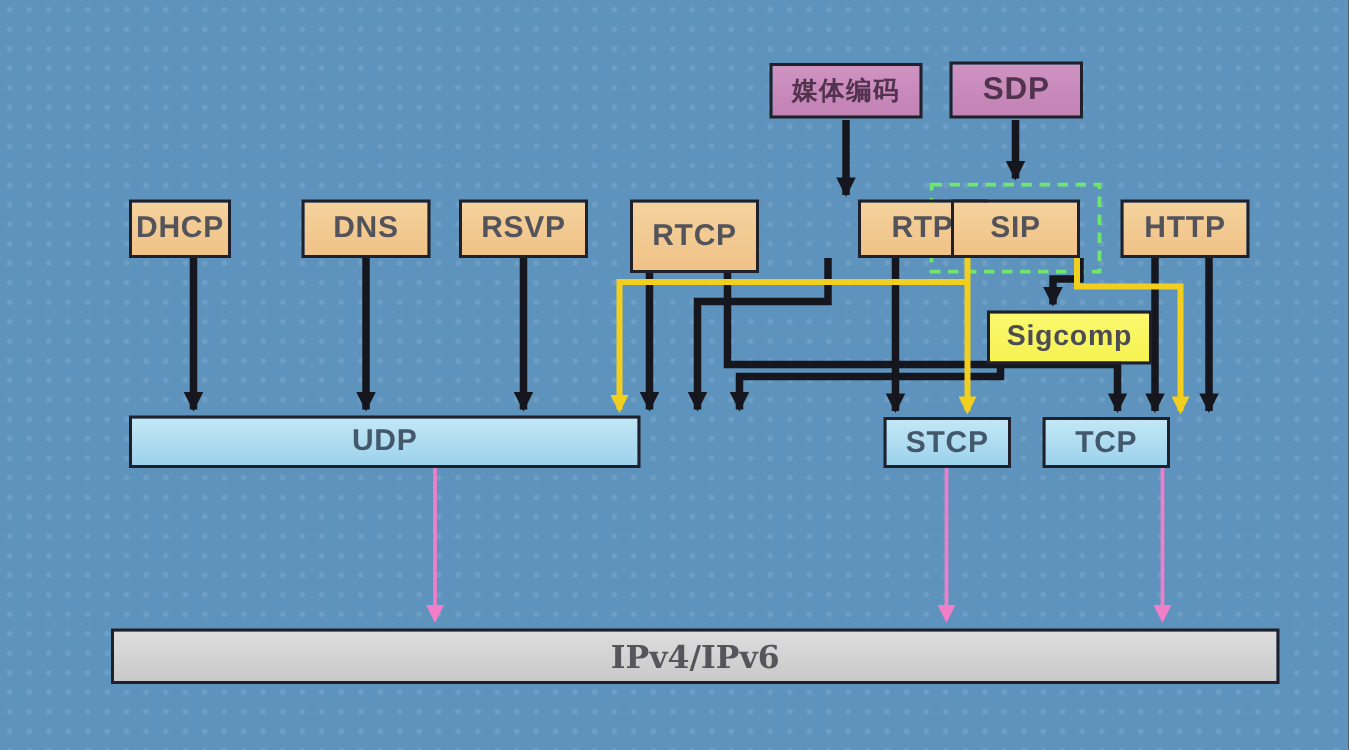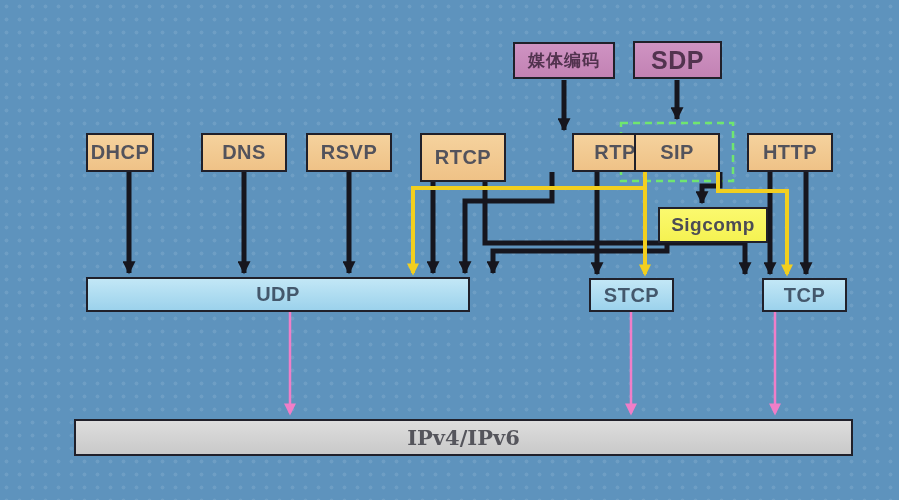--- a/index.html
+++ b/index.html
@@ -9,21 +9,21 @@
     background-image:radial-gradient(rgba(255,255,255,0.10) 1.6px, rgba(255,255,255,0) 2.3px);
     background-size:13px 13px;
     font-family:"Liberation Sans", sans-serif;
   }
   .node{
     position:absolute;display:flex;align-items:center;justify-content:center;
     border:2px solid var(--border,#20202a);box-sizing:border-box;
     font-weight:bold;letter-spacing:0.5px;
   }
   .orange{background:linear-gradient(180deg,#f5d29d,#efc287);color:#53535c;font-size:20px;}
-  .purple{background:linear-gradient(180deg,#cf93c2,#c282b4);color:#52334f;font-size:25px;}
+  .purple{background:linear-gradient(180deg,#cf93c2,#c282b4);color:#52334f;font-size:21px;}
   .yellow{background:linear-gradient(180deg,#fbf96e,#f5f252);color:#4c4c55;font-size:19px;}
   .blue{background:linear-gradient(180deg,#c2e7f6,#9cd2ec);color:#44586c;font-size:20px;}
   .gray{background:linear-gradient(180deg,#dddddd,#c9c9c9);color:#55555c;
         font-family:"DejaVu Serif", serif;font-size:21px;letter-spacing:0px;}
   .cn{font-size:17px;letter-spacing:1px;}
   svg#wires{position:absolute;left:0;top:0;pointer-events:none;}
   .edge-black{stroke:var(--arrow-black,#16161e);stroke-width:5;fill:none;}
   .edge-yellow{stroke:var(--arrow-yellow,#f2cf1f);stroke-width:4;fill:none;}
   .edge-pink{stroke:var(--arrow-pink,#f07ec8);stroke-width:2.5;fill:none;}
   .mk-black{fill:var(--arrow-black,#16161e);}
@@ -80,18 +80,18 @@
   <div class="node orange" style="left:86px;top:133px;width:68px;height:39px;">DHCP</div>
   <div class="node orange" style="left:201px;top:133px;width:86px;height:39px;">DNS</div>
   <div class="node orange" style="left:306px;top:133px;width:86px;height:39px;">RSVP</div>
   <div class="node orange" style="left:420px;top:133px;width:86px;height:49px;">RTCP</div>
   <div class="node orange" style="left:524px;top:133px;width:86px;height:39px;margin-left:48px;">RTP</div>
   <div class="node orange" style="left:634px;top:133px;width:86px;height:39px;">SIP</div>
   <div class="node orange" style="left:747px;top:133px;width:86px;height:39px;">HTTP</div>
 
   <div class="node yellow" style="left:658px;top:207px;width:110px;height:36px;">Sigcomp</div>
 
-  <div class="node blue" style="left:86px;top:277px;width:384px;height:35px;">UDP</div>
+  <div class="node blue" style="left:86px;top:277px;width:341px;height:35px;">UDP</div>
   <div class="node blue" style="left:589px;top:278px;width:85px;height:34px;">STCP</div>
-  <div class="node blue" style="left:762px;top:278px;width:85px;height:34px;">TCP</div>
+  <div class="node blue" style="left:695px;top:278px;width:85px;height:34px;">TCP</div>
 
   <div class="node gray" style="left:74px;top:419px;width:779px;height:37px;">IPv4/IPv6</div>
 </div>
 
 </body></html>

